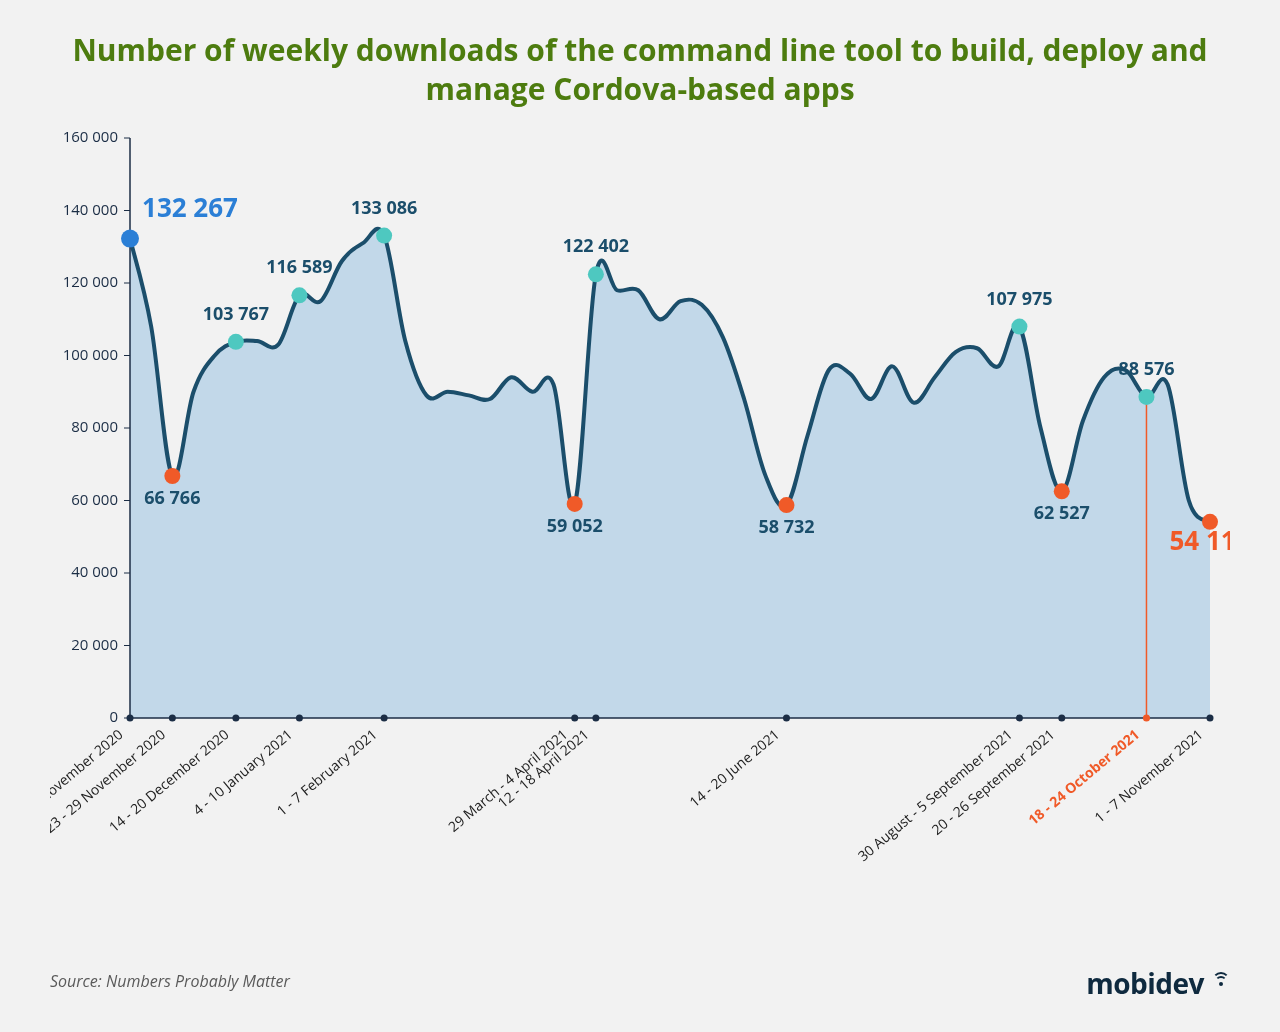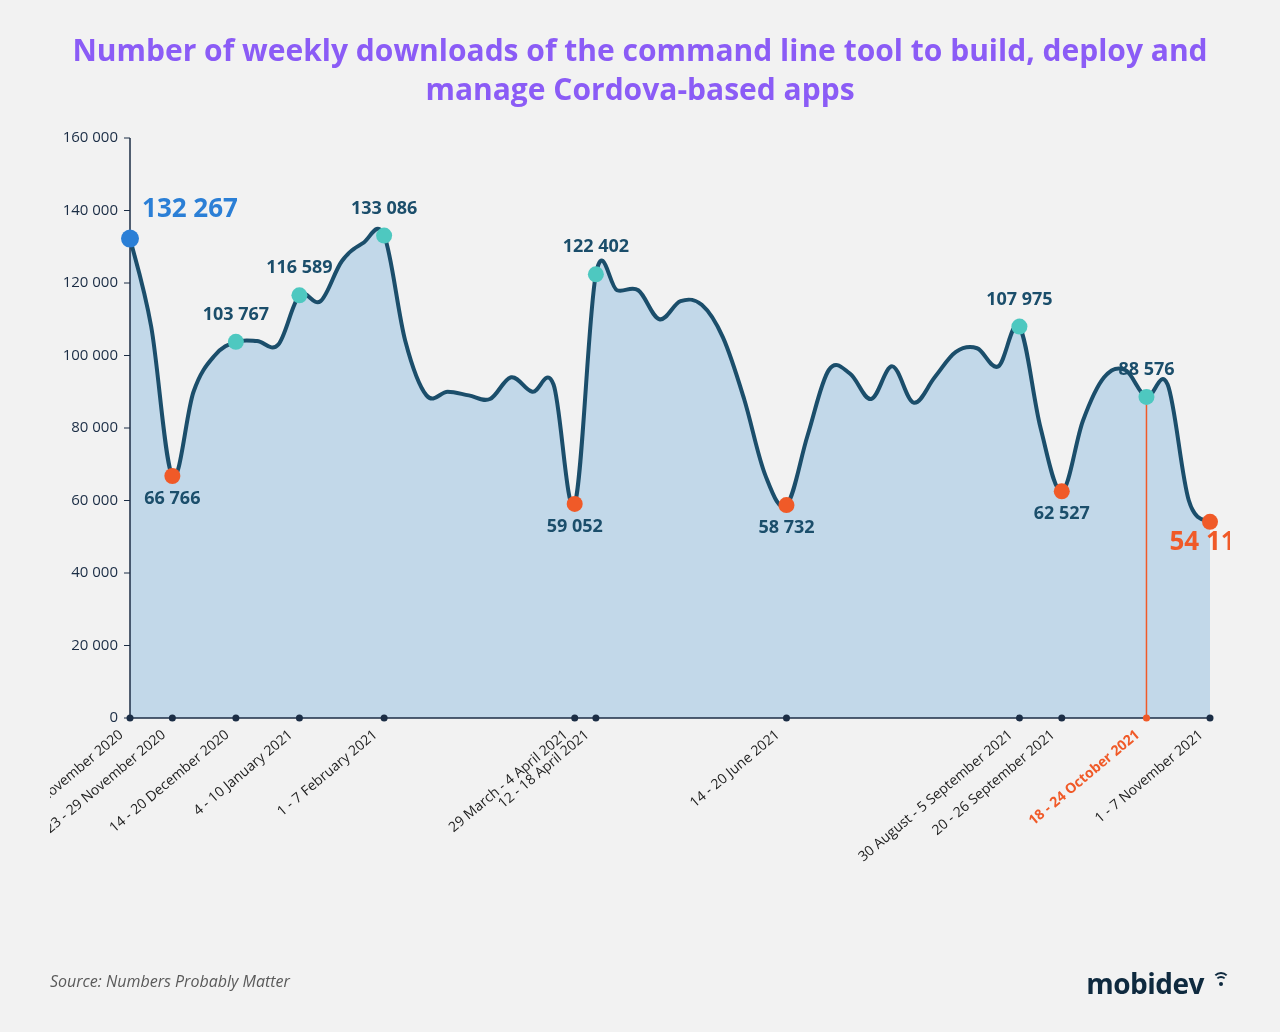--- a/index.html
+++ b/index.html
@@ -8,21 +8,21 @@
     background: #f2f2f2;
     font-family: "Segoe UI", "Open Sans", Arial, sans-serif;
     color: #222;
     position: relative;
     padding: 30px 50px 50px 50px;
   }
   .title {
     text-align: center;
     font-size: 30px;
     font-weight: 700;
-    color: #8b5cf6;
+    color: #4d7c0f;
     line-height: 1.3;
     margin-bottom: 10px;
   }
   .chart-wrap {
     position: relative;
     width: 100%;
     height: 760px;
     margin-top: 20px;
   }
   svg.chart {

